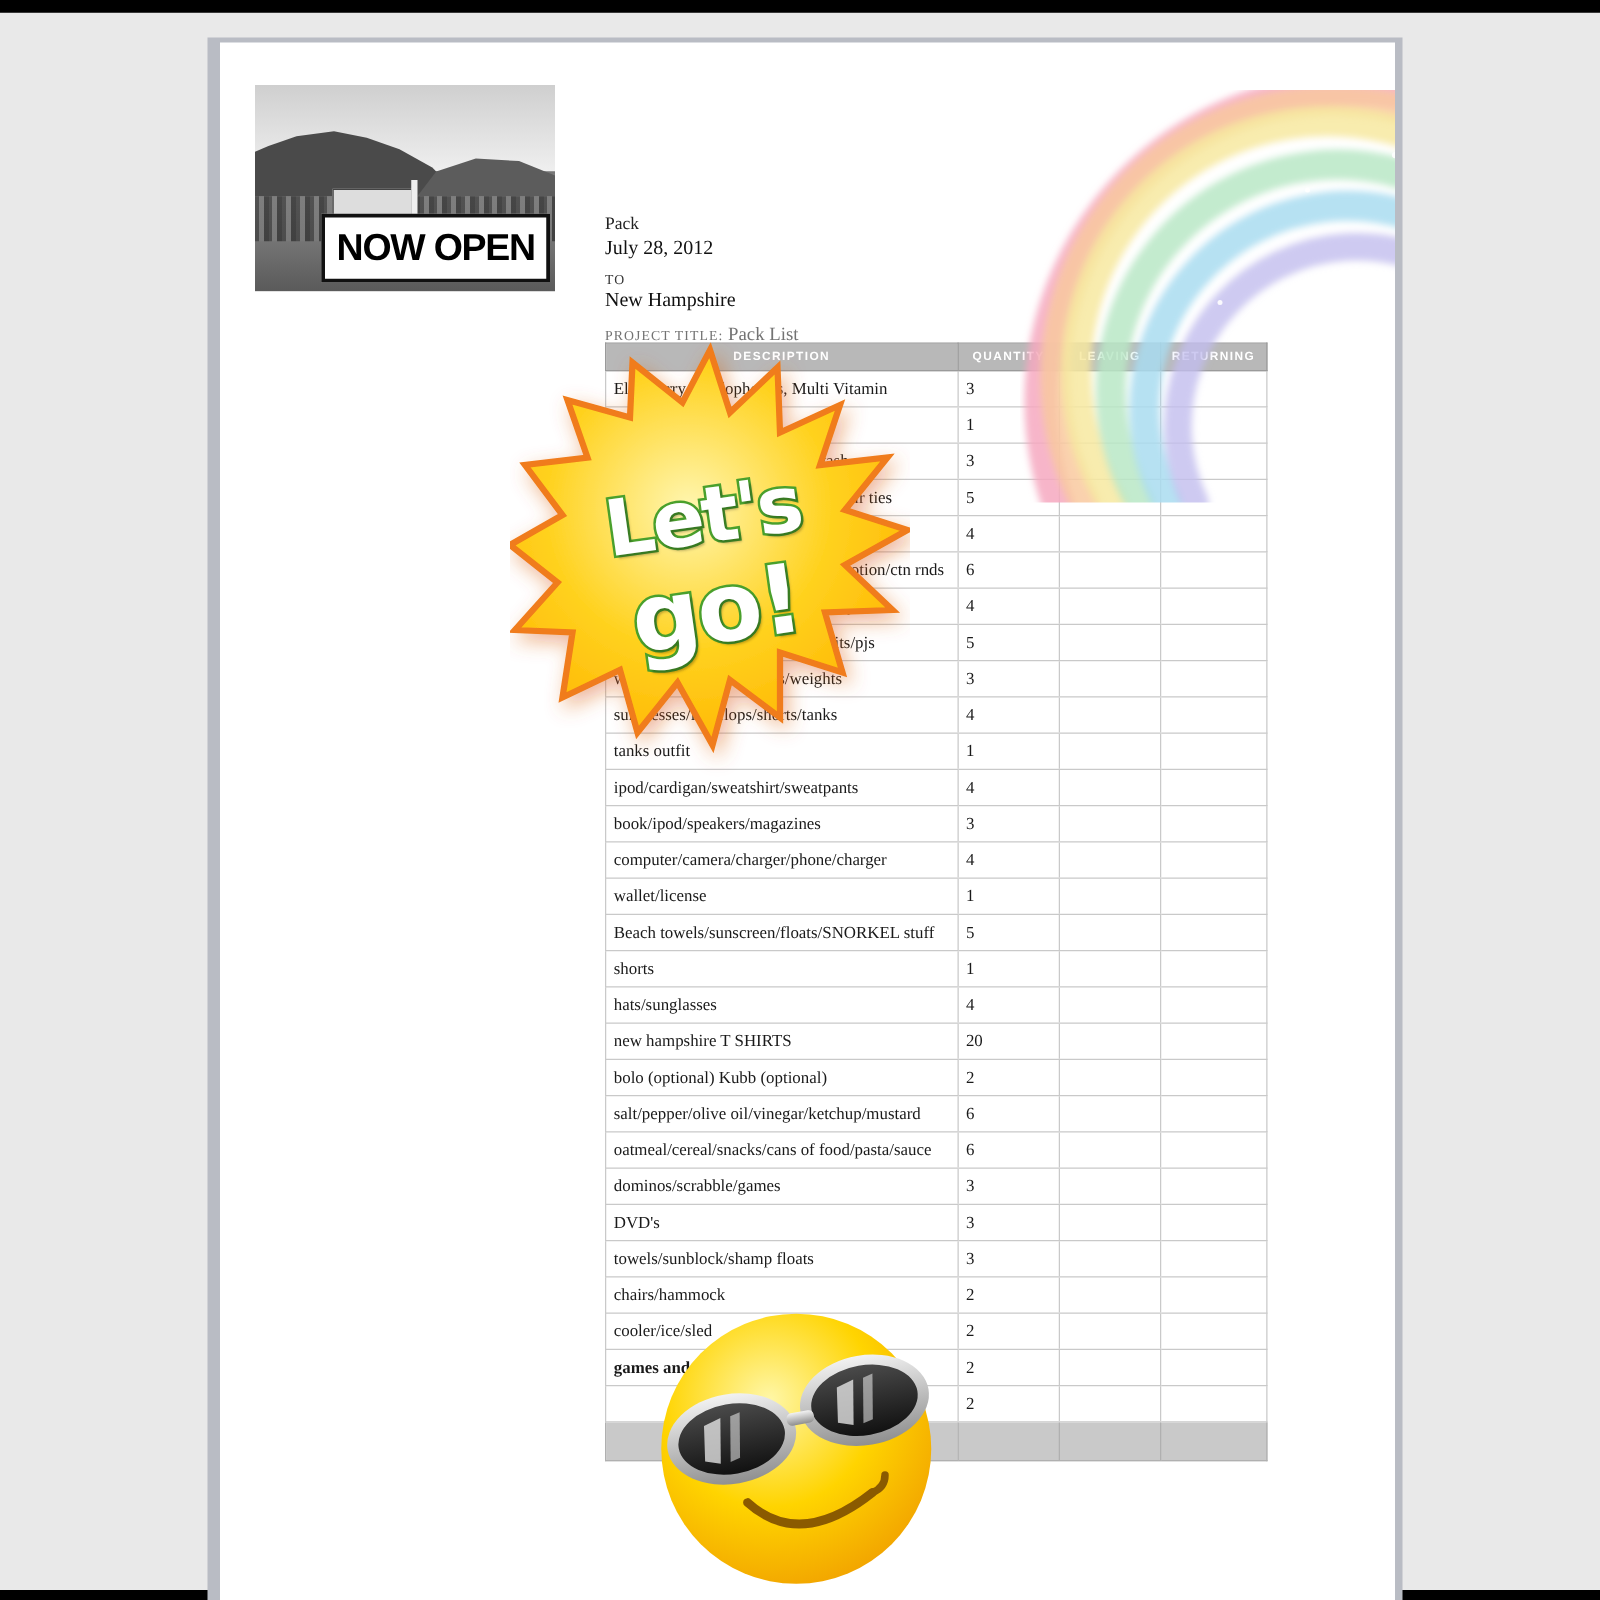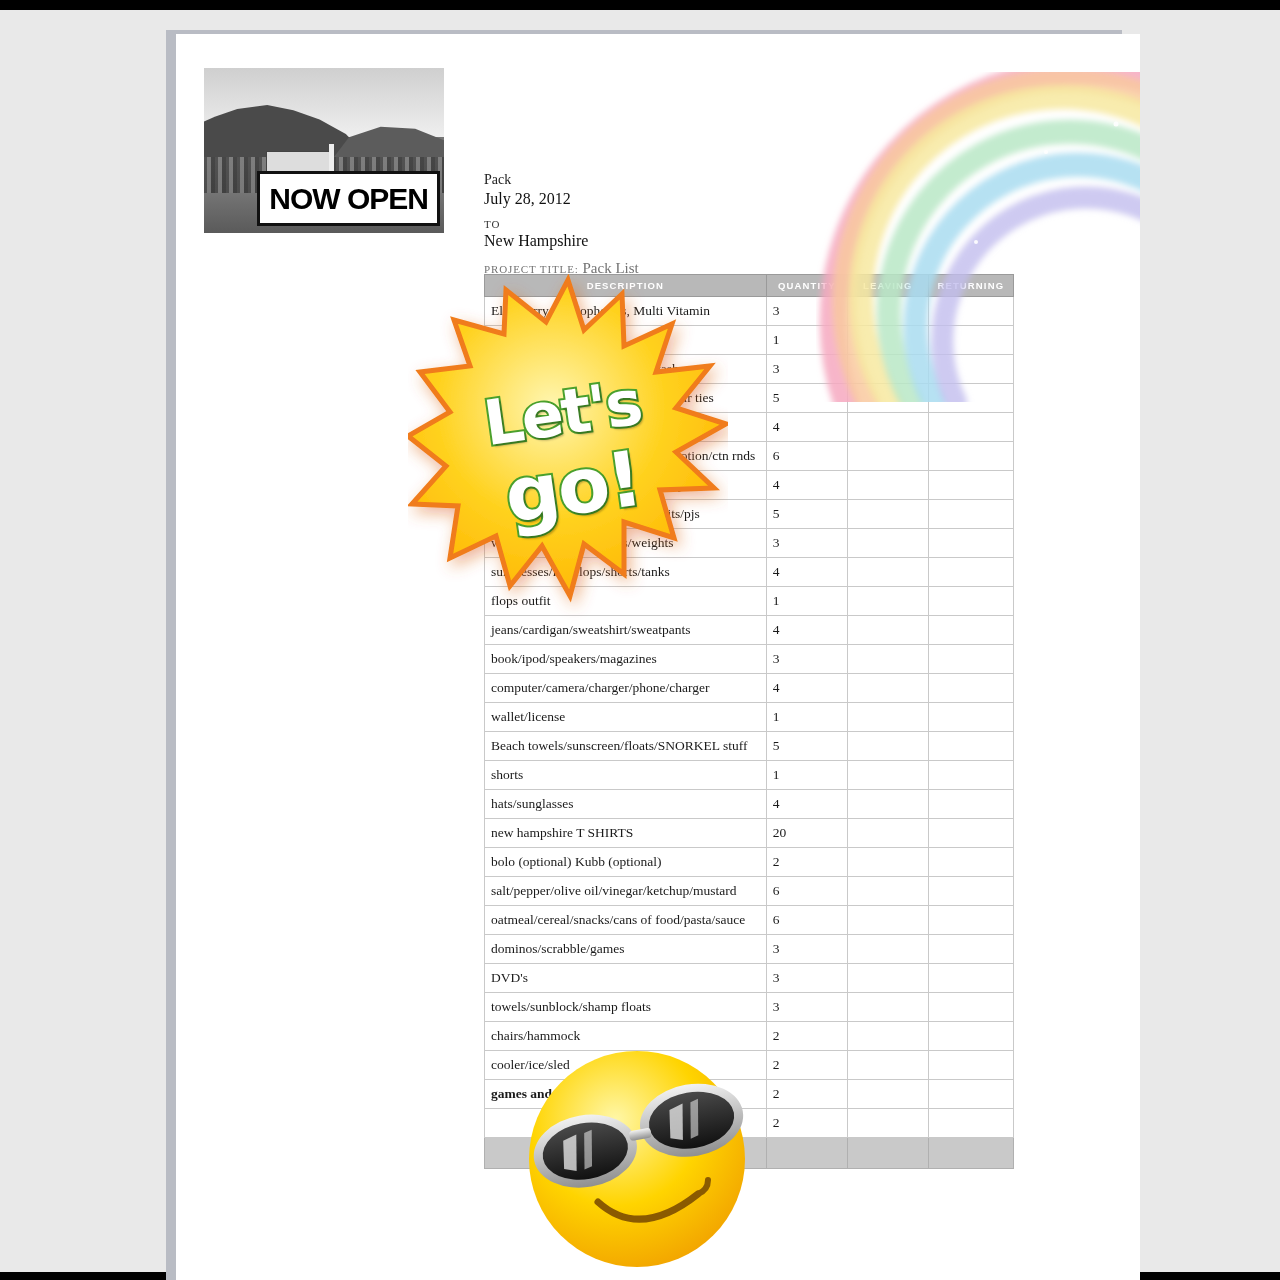--- a/index.html
+++ b/index.html
@@ -29,21 +29,20 @@
     left: 166px; top: 30px;
     width: 956px; height: 1250px;
     background: #b9bcc4;
   }
   .page {
     position: absolute;
     left: 176px; top: 34px;
     width: 940px; height: 1246px;
     background: #ffffff;
     overflow: hidden;
-    padding-left: 24px;
   }
 
   
   .photo {
     position: absolute;
     left: 28px; top: 34px;
     width: 240px; height: 165px;
     background: linear-gradient(170deg,#d8d8d8 0%, #9a9a9a 28%, #6d6d6d 52%, #bdbdbd 70%, #8f8f8f 100%);
     overflow: hidden;
   }
@@ -319,27 +318,27 @@
             <td class="c-lv"></td>
             <td class="c-rt"></td>
           </tr>
           <tr>
             <td class="c-desc">sundresses/flip flops/shorts/tanks</td>
             <td class="c-qty">4</td>
             <td class="c-lv"></td>
             <td class="c-rt"></td>
           </tr>
           <tr>
-            <td class="c-desc">flops outfit</td>
+            <td class="c-desc">tanks outfit</td>
             <td class="c-qty">1</td>
             <td class="c-lv"></td>
             <td class="c-rt"></td>
           </tr>
           <tr>
-            <td class="c-desc">jeans/cardigan/sweatshirt/sweatpants</td>
+            <td class="c-desc">ipod/cardigan/sweatshirt/sweatpants</td>
             <td class="c-qty">4</td>
             <td class="c-lv"></td>
             <td class="c-rt"></td>
           </tr>
           <tr>
             <td class="c-desc">book/ipod/speakers/magazines</td>
             <td class="c-qty">3</td>
             <td class="c-lv"></td>
             <td class="c-rt"></td>
           </tr>

